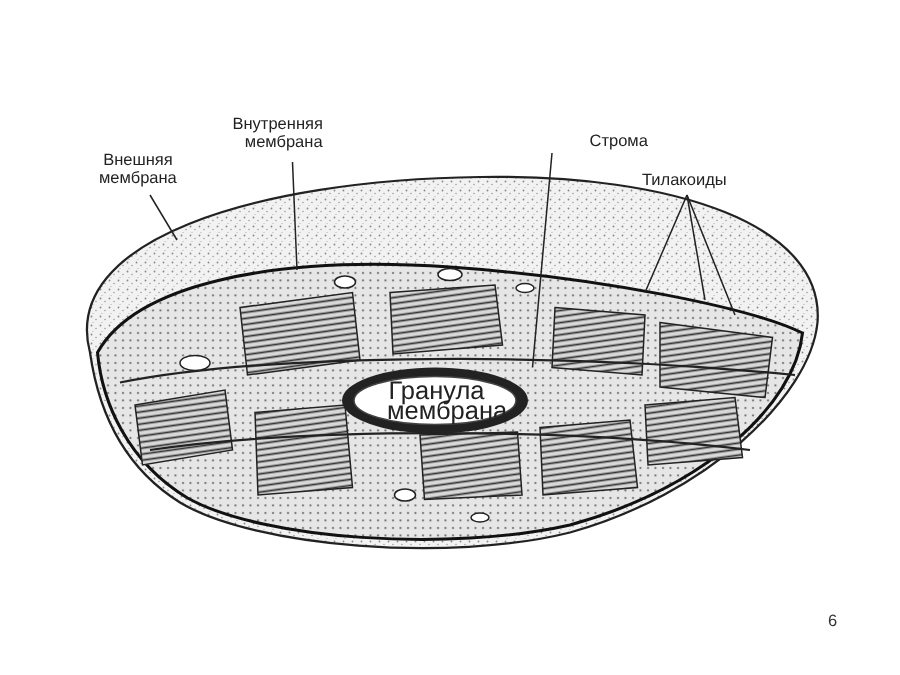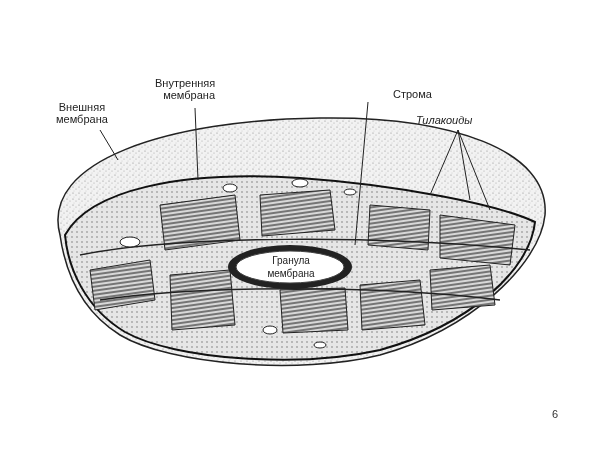--- a/index.html
+++ b/index.html
@@ -1,20 +1,20 @@
 <!DOCTYPE html>
 <html><head>
 <meta charset="utf-8">
 <style>
   html, body { margin:0; padding:0; }
   body { width:600px; height:450px; background:#ffffff; position:relative; overflow:hidden; font-family:"Liberation Sans", sans-serif; }
   .label { position:absolute; font-size:11px; line-height:12px; color:#222; text-align:center; }
   .page-num { position:absolute; left:552px; top:408px; font-size:11px; color:#333; }
   svg { position:absolute; left:0; top:0; }
-  .starch-text { position:absolute; font-size:10px; line-height:13px; color:#222; text-align:center; }
+  .starch-text { position:absolute; font-size:17px; line-height:13px; color:#222; text-align:center; }
 </style>
 </head>
 <body>
 
 <svg width="600" height="450" viewBox="0 0 600 450">
   <defs>
     <pattern id="stipple" width="6" height="6" patternUnits="userSpaceOnUse">
       <rect width="6" height="6" fill="#f2f2f2"></rect>
       <circle cx="1" cy="1" r="0.6" fill="#888"></circle>
       <circle cx="4" cy="3" r="0.5" fill="#999"></circle>
@@ -66,32 +66,32 @@
   <g stroke="#222" stroke-width="1" fill="none">
     <line x1="100" y1="130" x2="118" y2="160"></line>
     <line x1="195" y1="108" x2="198" y2="180"></line>
     <line x1="368" y1="102" x2="355" y2="245"></line>
     <line x1="458" y1="130" x2="430" y2="195"></line>
     <line x1="458" y1="130" x2="470" y2="200"></line>
     <line x1="458" y1="130" x2="490" y2="210"></line>
   </g>
 </svg>
 
-<div class="label" style="left:56px; top:101px;">
+<div class="label" style="left:66px; top:101px;">
   <div>Внешняя</div>
   <div>мембрана</div>
 </div>
 
 <div class="label" style="left:155px; top:77px;">
   <div>Внутренняя</div>
   <div style="padding-left:8px;">мембрана</div>
 </div>
 
 <div class="label" style="left:346px; top:88px;margin-left:47px;">Строма</div>
 
-<div class="label" style="left:416px; top:114px;font-style:italic;">Тилакоиды</div>
+<div class="label" style="left:428px; top:114px;">Тилакоиды</div>
 
 <div class="starch-text" style="left:258px; top:254px; width:66px;">
   <div>Гранула</div>
   <div>мембрана</div>
 </div>
 
 <div class="page-num">6</div>
 
 </body></html>

